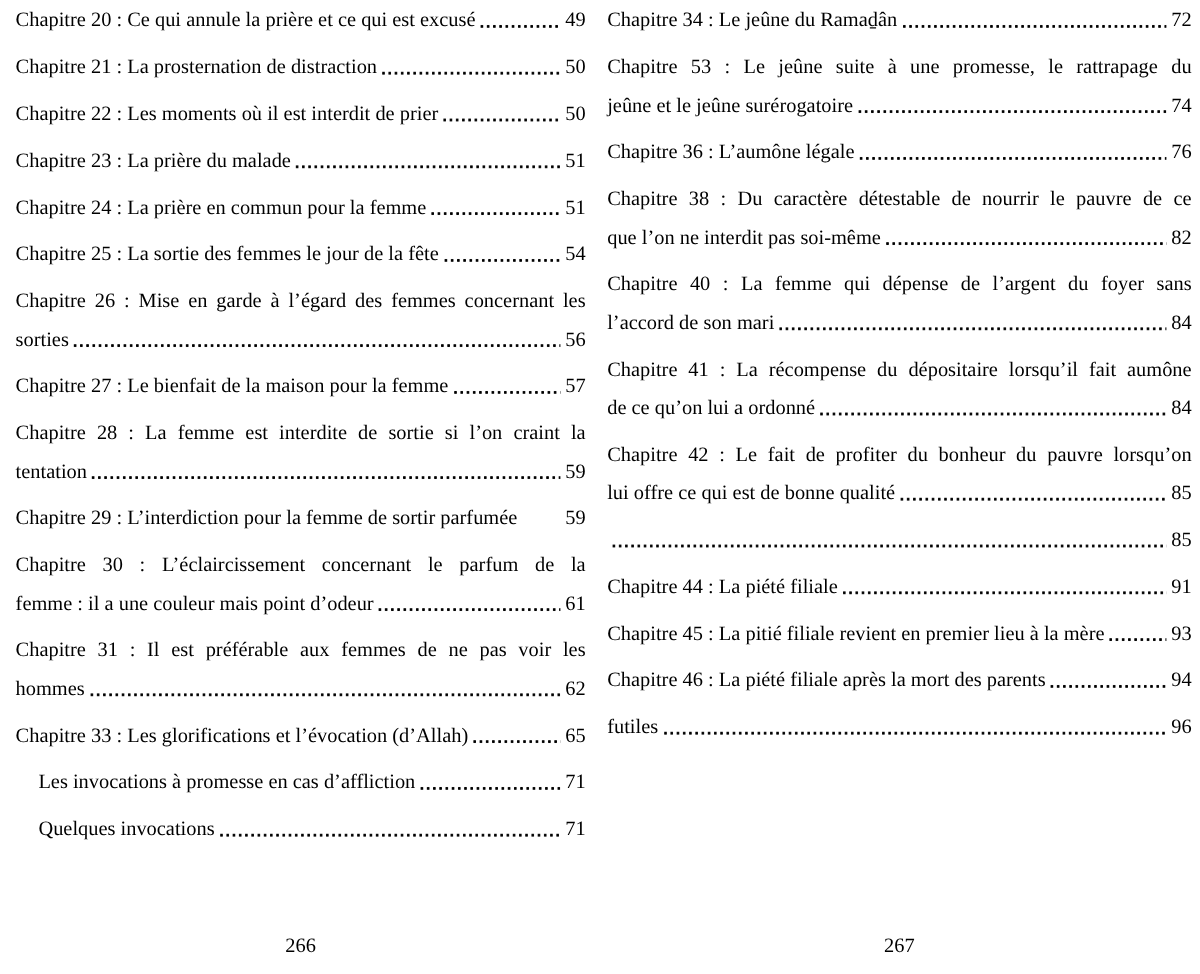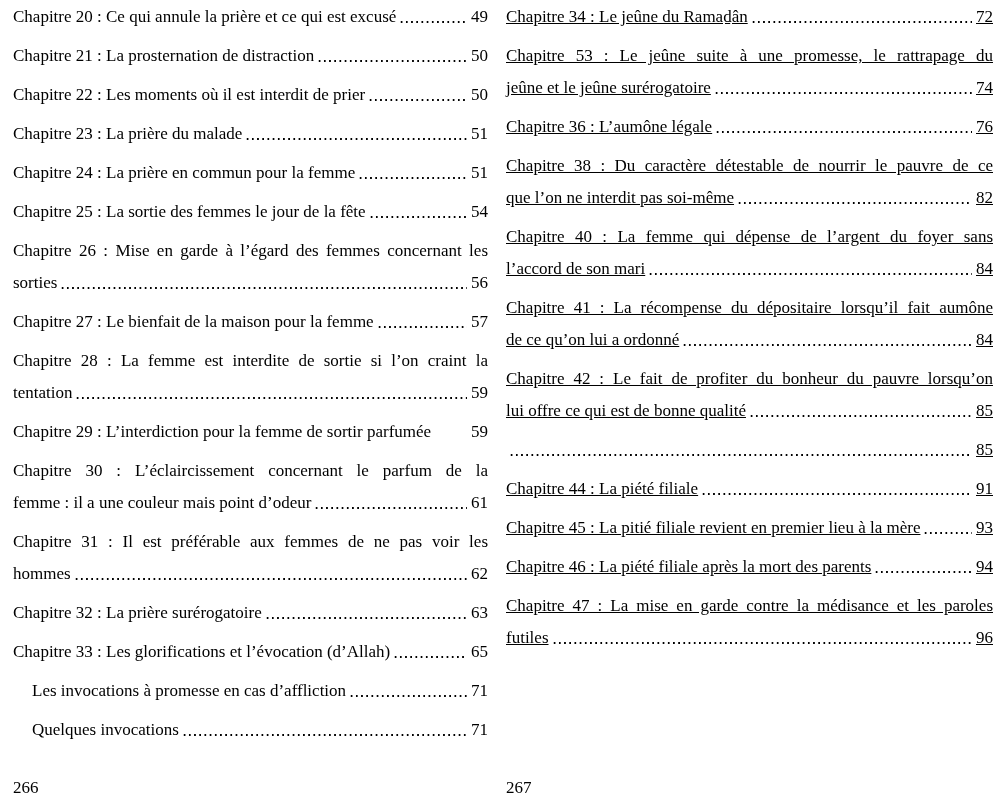--- a/index.html
+++ b/index.html
@@ -7,21 +7,21 @@
     width: 1000px; height: 812px;
     background: #ffffff;
     font-family: "Liberation Serif", "DejaVu Serif", serif;
     color: #000000;
     font-size: 17px;
     overflow: hidden;
   }
   .spread { position: relative; width: 836px; height: 812px; background: #ffffff; }
   .page { position: absolute; top: 0; height: 812px; }
   .page-left  { left: 13px;  width: 475px; }
-  .page-right { left: 506px; width: 487px; text-decoration: underline; }
+  .page-right { left: 506px; width: 487px; }
   .entries { padding-top: 1px; }
   .entry { line-height: 32px; margin-bottom: 7px; }
   .entry.indent { padding-left: 19px; }
   
   .jline {
     text-align: justify;
     text-align-last: justify;
     white-space: normal;
   }
   
@@ -36,20 +36,21 @@
     background-size: 5.2px 4px;
     background-repeat: repeat-x;
     background-position: left 0 top 19px;
   }
   .fline .leader.nodots { background-image: none; }
   .fline .pg { white-space: nowrap; flex: 0 0 auto; }
   .folio {
     position: absolute;
     left: 0; right: 0; top: 772px;
     line-height: 32px;
+    text-align: center;
   }
 </style>
 </head>
 <body>
 
 <div class="spread">
 
   <section class="page page-left">
     <div class="entries">
         <div class="entry">
@@ -135,27 +136,20 @@
         <div class="entry">
           <div class="jline">Chapitre 31 : Il est préférable aux femmes de ne pas voir les</div>
           <div class="fline">
             <span class="txt">hommes</span>
             <span class="leader"></span>
             <span class="pg">62</span>
           </div>
         </div>
         <div class="entry">
           <div class="fline">
-            <span class="txt">Chapitre 32 : La prière surérogatoire</span>
-            <span class="leader"></span>
-            <span class="pg">63</span>
-          </div>
-        </div>
-        <div class="entry">
-          <div class="fline">
             <span class="txt">Chapitre 33 : Les glorifications et l’évocation (d’Allah)</span>
             <span class="leader"></span>
             <span class="pg">65</span>
           </div>
         </div>
         <div class="entry indent">
           <div class="fline">
             <span class="txt">Les invocations à promesse en cas d’affliction</span>
             <span class="leader"></span>
             <span class="pg">71</span>
@@ -249,21 +243,20 @@
           </div>
         </div>
         <div class="entry">
           <div class="fline">
             <span class="txt">Chapitre 46 : La piété filiale après la mort des parents</span>
             <span class="leader"></span>
             <span class="pg">94</span>
           </div>
         </div>
         <div class="entry">
-          <div class="jline">Chapitre 47 : La mise en garde contre la médisance et les paroles</div>
           <div class="fline">
             <span class="txt">futiles</span>
             <span class="leader"></span>
             <span class="pg">96</span>
           </div>
         </div>
       </div>
     <div class="folio">267</div>
   </section>
 

